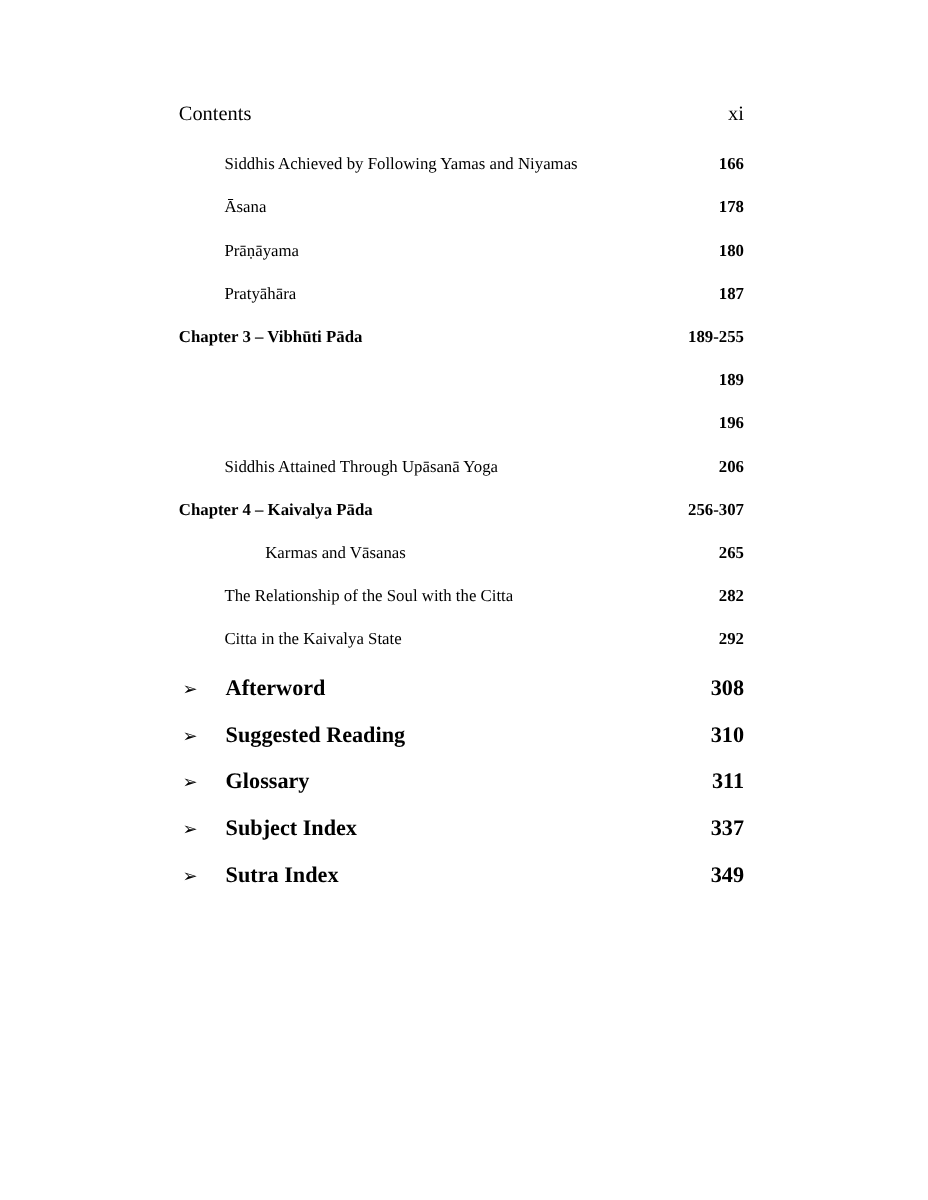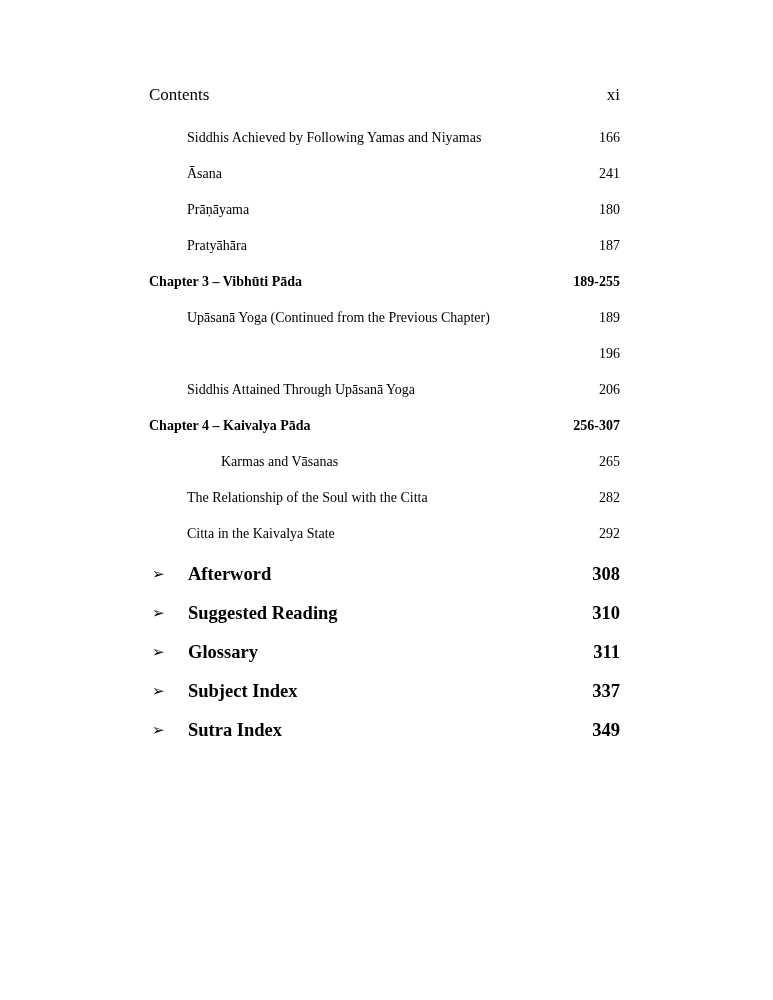--- a/index.html
+++ b/index.html
@@ -60,20 +60,21 @@
   .row .label {
     flex: 0 1 auto;
     padding-right: 12px;
   }
   .row .dots { flex: 1 1 auto; }
   .row .folio {
     flex: 0 0 auto;
     text-align: right;
     min-width: 56px;
     white-space: nowrap;
+    font-weight: bold;
   }
 
   
   .lvl-chapter  { padding-left: 0px;  }
   .lvl-section  { padding-left: 38px; }
   .lvl-sub      { padding-left: 72px; }
 
   
   .row.chapter { font-weight: bold; margin-bottom: 9px; }
   .row.chapter .label { padding-right: 12px; }
@@ -124,39 +125,38 @@
   <div class="toc">
     <div id="toc-entry-list">
         <div class="row lvl-section wrap">
           <span class="label">Siddhis Achieved by Following Yamas and Niyamas</span>
           <span class="dots"></span>
           <span class="folio">166</span>
         </div>
         <div class="row lvl-section">
           <span class="label">Āsana</span>
           <span class="dots"></span>
-          <span class="folio">241</span>
+          <span class="folio">178</span>
         </div>
         <div class="row lvl-section">
           <span class="label">Prāṇāyama</span>
           <span class="dots"></span>
           <span class="folio">180</span>
         </div>
         <div class="row lvl-section">
           <span class="label">Pratyāhāra</span>
           <span class="dots"></span>
           <span class="folio">187</span>
         </div>
         <div class="row lvl-chapter chapter">
           <span class="label">Chapter 3 – Vibhūti Pāda</span>
           <span class="dots"></span>
           <span class="folio">189-255</span>
         </div>
         <div class="row lvl-section wrap">
-          <span class="label">Upāsanā Yoga (Continued from the Previous Chapter)</span>
           <span class="dots"></span>
           <span class="folio">189</span>
         </div>
         <div class="row lvl-section">
           <span class="dots"></span>
           <span class="folio">196</span>
         </div>
         <div class="row lvl-section">
           <span class="label">Siddhis Attained Through Upāsanā Yoga</span>
           <span class="dots"></span>

